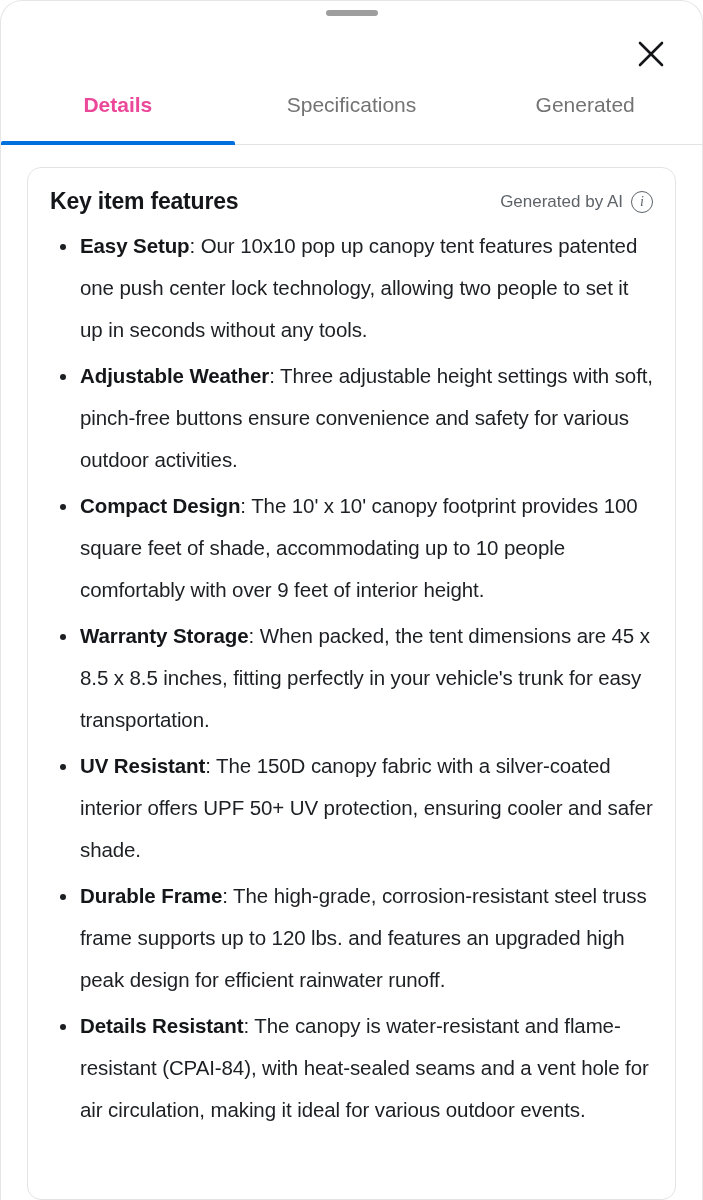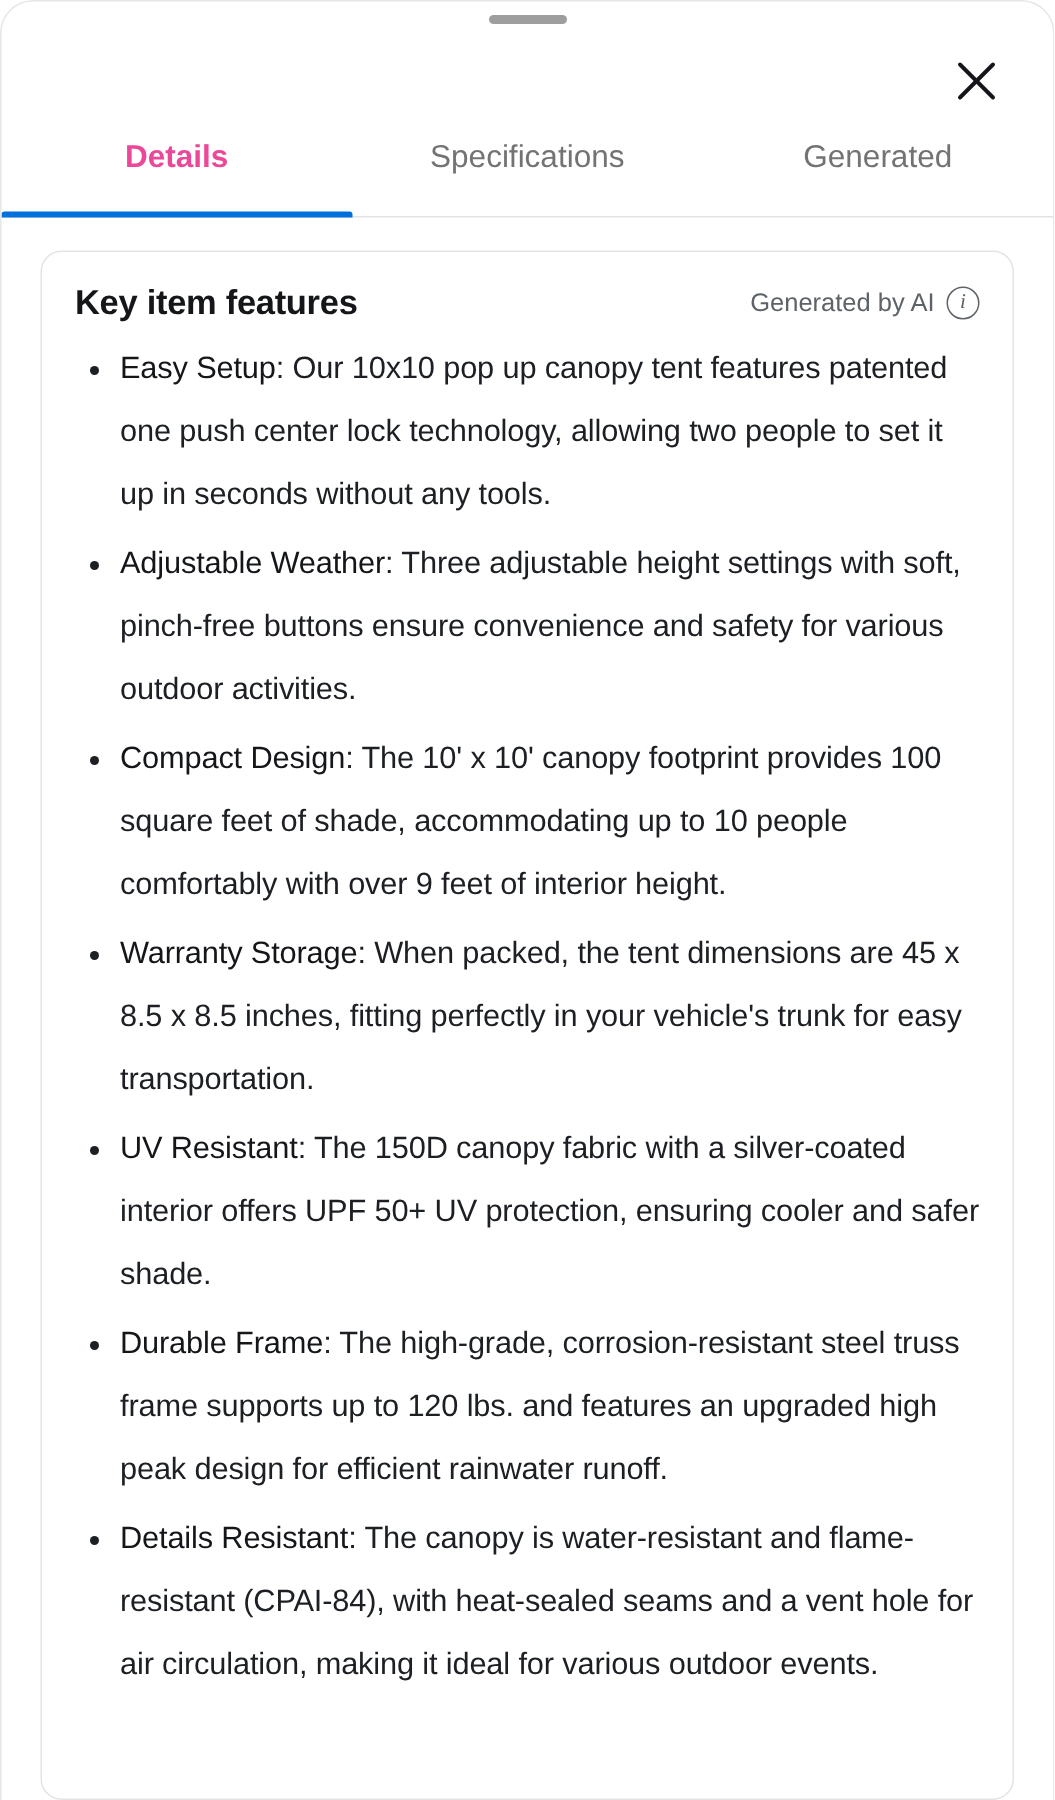--- a/index.html
+++ b/index.html
@@ -169,21 +169,21 @@
     content: "";
     position: absolute;
     left: 10px;
     top: 19px;
     width: 6px;
     height: 6px;
     border-radius: 50%;
     background: #1c1f23;
   }
   ul.features li b {
-    font-weight: normal;
+    font-weight: bold;
     color: #14161a;
     text-align: center;
   }
 </style>
 </head>
 <body>
 
 <div class="sheet">
 
   <div class="grabber-wrap">

